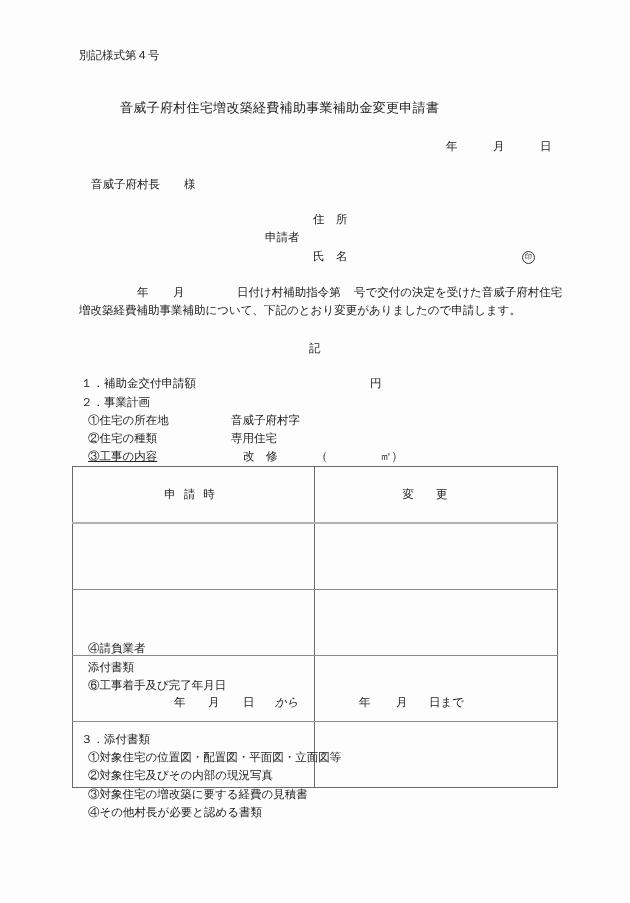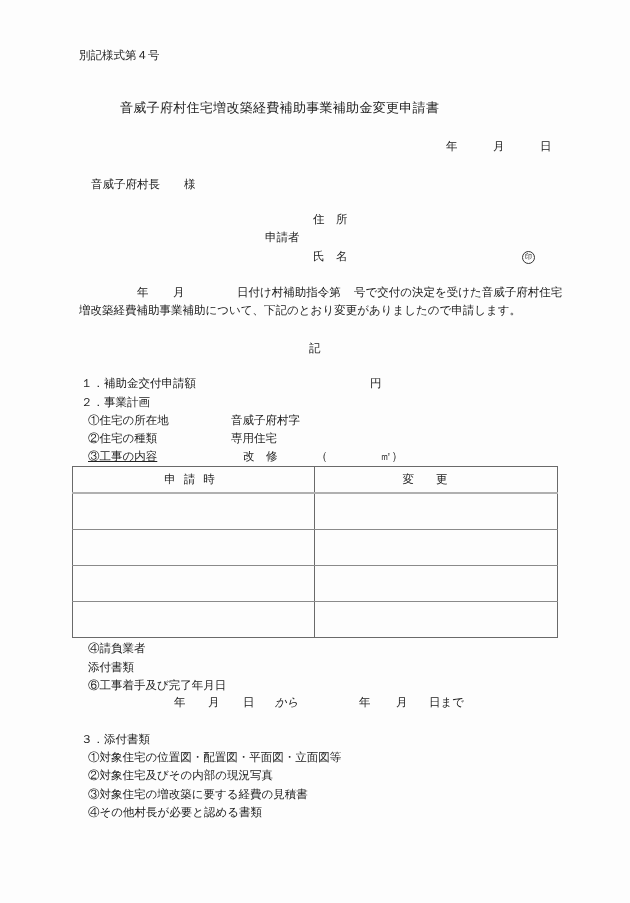--- a/index.html
+++ b/index.html
@@ -17,21 +17,21 @@
   table.grid {
     position: absolute;
     left: 72px; top: 466px;
     width: 485px;
     border-collapse: collapse;
     table-layout: fixed;
   }
   table.grid td, table.grid th {
     border: 1.5px solid #6a6a6a;
     font-weight: normal;
-    padding: 0;
+    padding: 15px;
   }
   table.grid th { height: 25px; font-size: 11.5px; letter-spacing: 8px; text-align: center; }
   table.grid tr.head th { border-bottom: 2px solid #b0b0b0; }
   table.grid td { height: 35px; }
   table.grid tr.row td { border-bottom-color: #8a8a8a; }
   .seal {
     display: inline-block; width: 11px; height: 11px;
     border: 1px solid #333; border-radius: 50%;
     font-size: 7px; text-align: center; line-height: 11px;
   }

